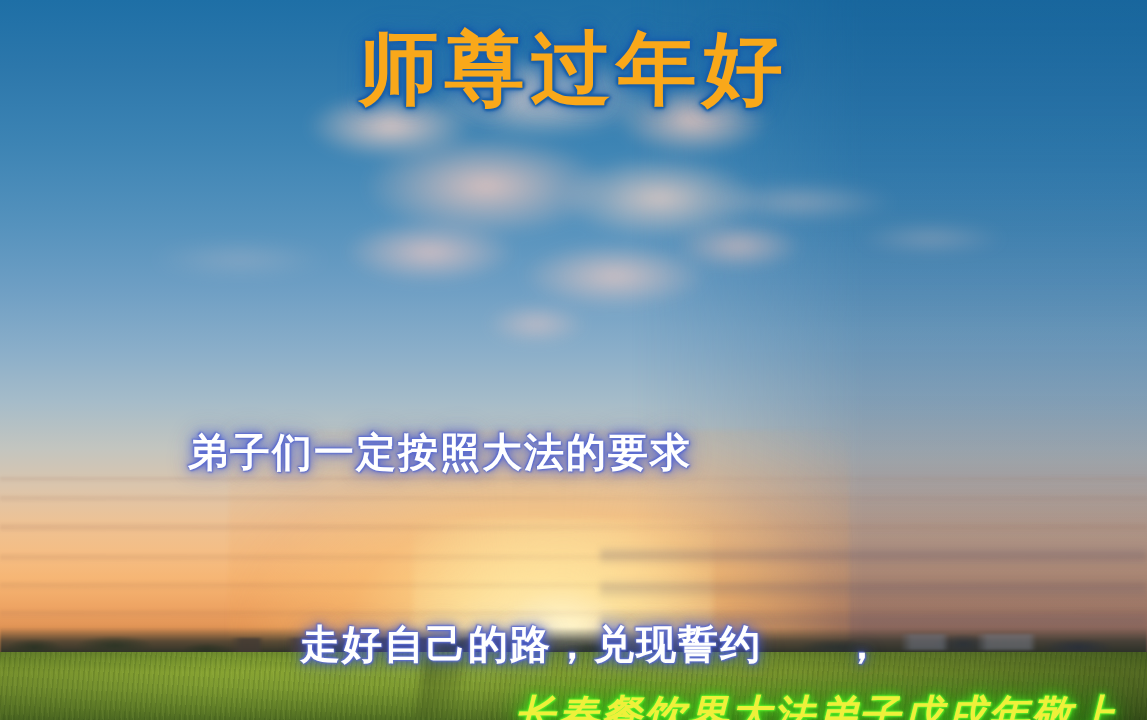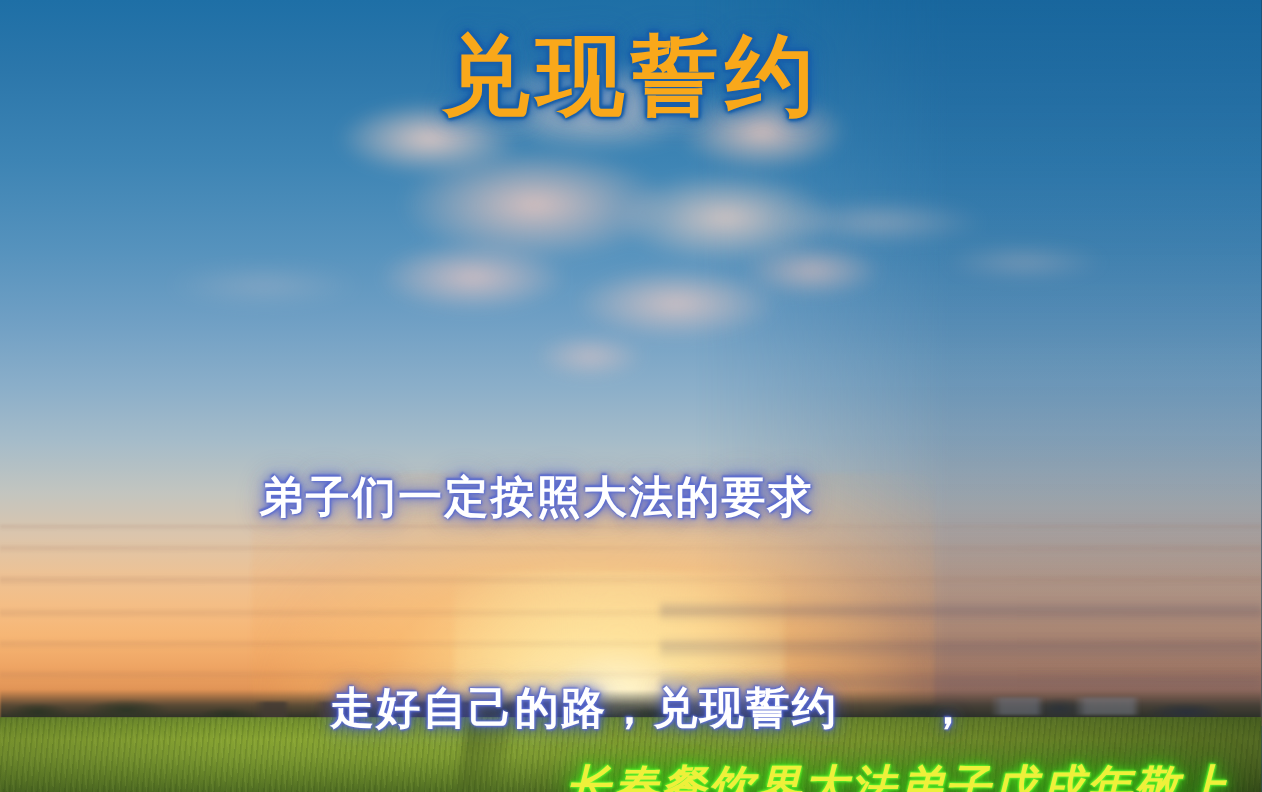--- a/index.html
+++ b/index.html
@@ -267,21 +267,21 @@
       -1px -1px 2px #5566cc,
        0 0 8px rgba(70,90,215,0.9),
        0 0 15px rgba(60,85,215,0.7),
        0 0 26px rgba(70,95,220,0.45);
   }
   .line {
     position: relative;
     height: 64px;
     white-space: pre;
   }
-  .line-1 { padding-left: 188px; margin-left: 48px; }
+  .line-1 { padding-left: 188px; }
   .line-2 { padding-left: 300px; }
 
   .signature {
     position: absolute;
     left: 0; right: 0;
     top: 663px;
     padding-right: 30px;
     text-align: right;
     font-family: "DejaVu Serif", "Liberation Serif", serif;
     font-size: 41px;
@@ -319,21 +319,21 @@
 
   <div class="treeline"></div>
   <div class="buildings"></div>
   <div class="buildings-right"></div>
 
   <div class="field"></div>
   <div class="field-texture"></div>
   <div class="field-shade"></div>
   <div class="field-path"></div>
 
-  <div class="title">兑现誓约</div>
+  <div class="title">师尊过年好</div>
 
   <div class="body-text">
     <div class="line line-1">弟子们一定按照大法的要求</div>
     <div class="line line-2">走好自己的路，兑现誓约     ，</div>
     
   </div>
 
   <div class="signature">长春餐饮界大法弟子戊戌年敬上</div>
 
 </div>

